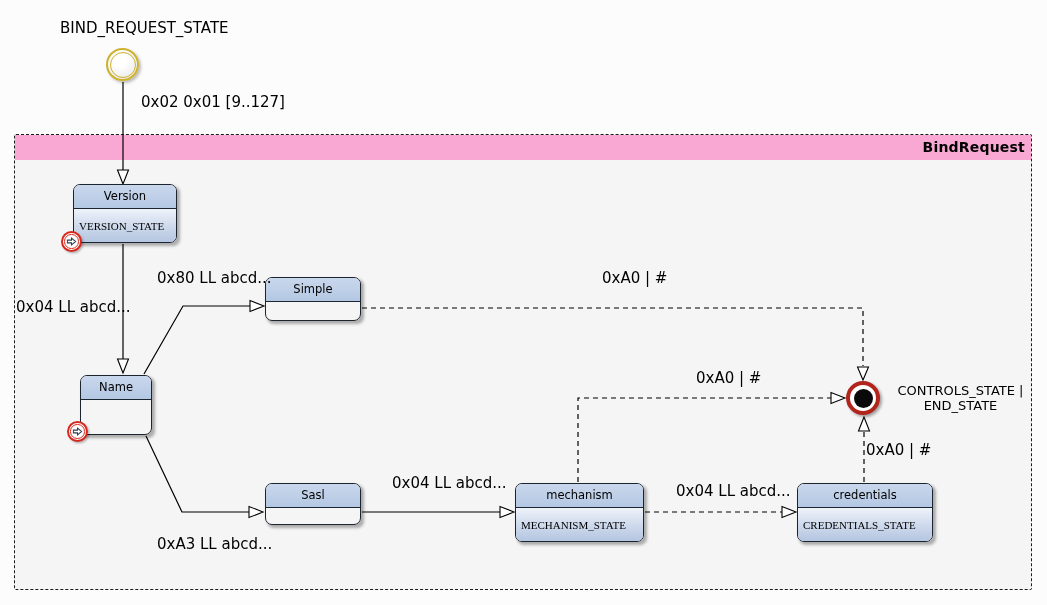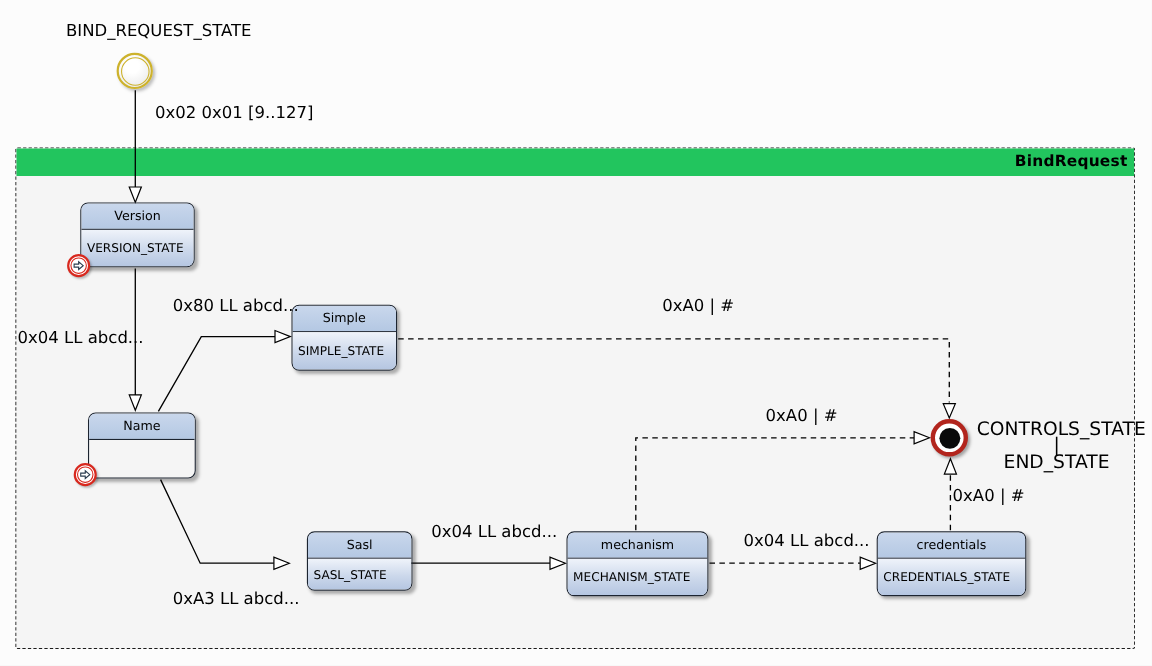--- a/index.html
+++ b/index.html
@@ -12,21 +12,21 @@
   }
   .stage { position:relative; width:1047px; height:605px; }
 
   
   .frame {
     position:absolute; left:14px; top:134px; width:1018px; height:456px;
     border:1.5px dashed #1b1b1b; background:#f5f5f5; border-radius:2px;
   }
   .frame-header {
     position:absolute; left:0; right:0; top:0; height:25px;
-    background:#22c55e;
+    background:#f9a8d4;
   }
   .frame-title {
     position:absolute; right:6px; top:0; line-height:25px;
     font-size:14px; font-weight:600; letter-spacing:.2px;
   }
 
   
   svg.wires { position:absolute; left:0; top:0; pointer-events:none; }
   svg.wires .ln { stroke:#000; stroke-width:1.2; fill:none; }
   svg.wires .dash { stroke-dasharray:5 4; }
@@ -41,20 +41,21 @@
   .state-title {
     height:24px; line-height:23px; text-align:center;
     font-size:11.5px; font-weight:500;
     background:linear-gradient(180deg,#c9d7ec 0%,#b4c8e3 100%);
     border-bottom:1.2px solid #1c2430;
   }
   .state-body {
     flex:1; display:flex; align-items:center;
     padding:0 5px; font-size:11px; white-space:nowrap;
     background:linear-gradient(180deg,#eff3fa 0%,#ccd8eb 55%,#b5c6e1 100%);
+    font-family:Liberation Serif, serif;
   }
 
   
   .initial-node {
     position:absolute; left:106px; top:48px; width:33px; height:33px;
     border:2.5px solid #cdb22c; border-radius:50%;
     background:radial-gradient(circle at 42% 35%, #ffffff 25%, #f0f0f0 65%, #e3e3e3 100%);
     box-shadow:2px 2px 3px rgba(0,0,0,.25);
   }
   .initial-node .inner-ring {
@@ -80,21 +81,21 @@
   }
   .entry-icon .ring2 {
     position:absolute; inset:1.2px; border:1.4px solid #d8281e; border-radius:50%;
     display:flex; align-items:center; justify-content:center;
   }
   .entry-icon svg { display:block; }
 
   
   .lbl { position:absolute; font-size:15px; white-space:nowrap; }
   .final-label { position:absolute; left:888px; top:383px; width:145px;
-    text-align:center; font-size:17px; line-height:15px; }
+    text-align:center; font-size:13px; line-height:15px; }
 </style>
 </head>
 <body>
 
 <div class="stage">
 
   <div class="frame">
     <div class="frame-header">
       <span class="frame-title">BindRequest</span>
     </div>
@@ -128,32 +129,30 @@
 
     <path class="ln dash" d="M864 482 V431"></path>
     <polygon class="head" points="864,417 858.5,431 869.5,431"></polygon>
   </svg>
 
   <div class="state" style="left:73px;top:184px;width:104px;height:59px">
     <div class="state-title">Version</div>
     <div class="state-body">VERSION_STATE</div>
   </div>
 
-  <div class="state" style="left:265px;top:277px;width:96px;height:60px">
+  <div class="state" style="left:265px;top:277px;width:96px;height:44px">
     <div class="state-title">Simple</div>
-    <div class="state-body">SIMPLE_STATE</div>
-  </div>
-
-  <div class="state" style="left:80px;top:375px;width:98px;height:60px">
+  </div>
+
+  <div class="state" style="left:80px;top:375px;width:72px;height:60px">
     <div class="state-title">Name</div>
   </div>
 
-  <div class="state" style="left:279px;top:483px;width:96px;height:54px">
+  <div class="state" style="left:265px;top:483px;width:96px;height:42px">
     <div class="state-title">Sasl</div>
-    <div class="state-body">SASL_STATE</div>
   </div>
 
   <div class="state" style="left:515px;top:483px;width:129px;height:59px">
     <div class="state-title">mechanism</div>
     <div class="state-body">MECHANISM_STATE</div>
   </div>
 
   <div class="state" style="left:797px;top:483px;width:136px;height:59px">
     <div class="state-title">credentials</div>
     <div class="state-body">CREDENTIALS_STATE</div>

